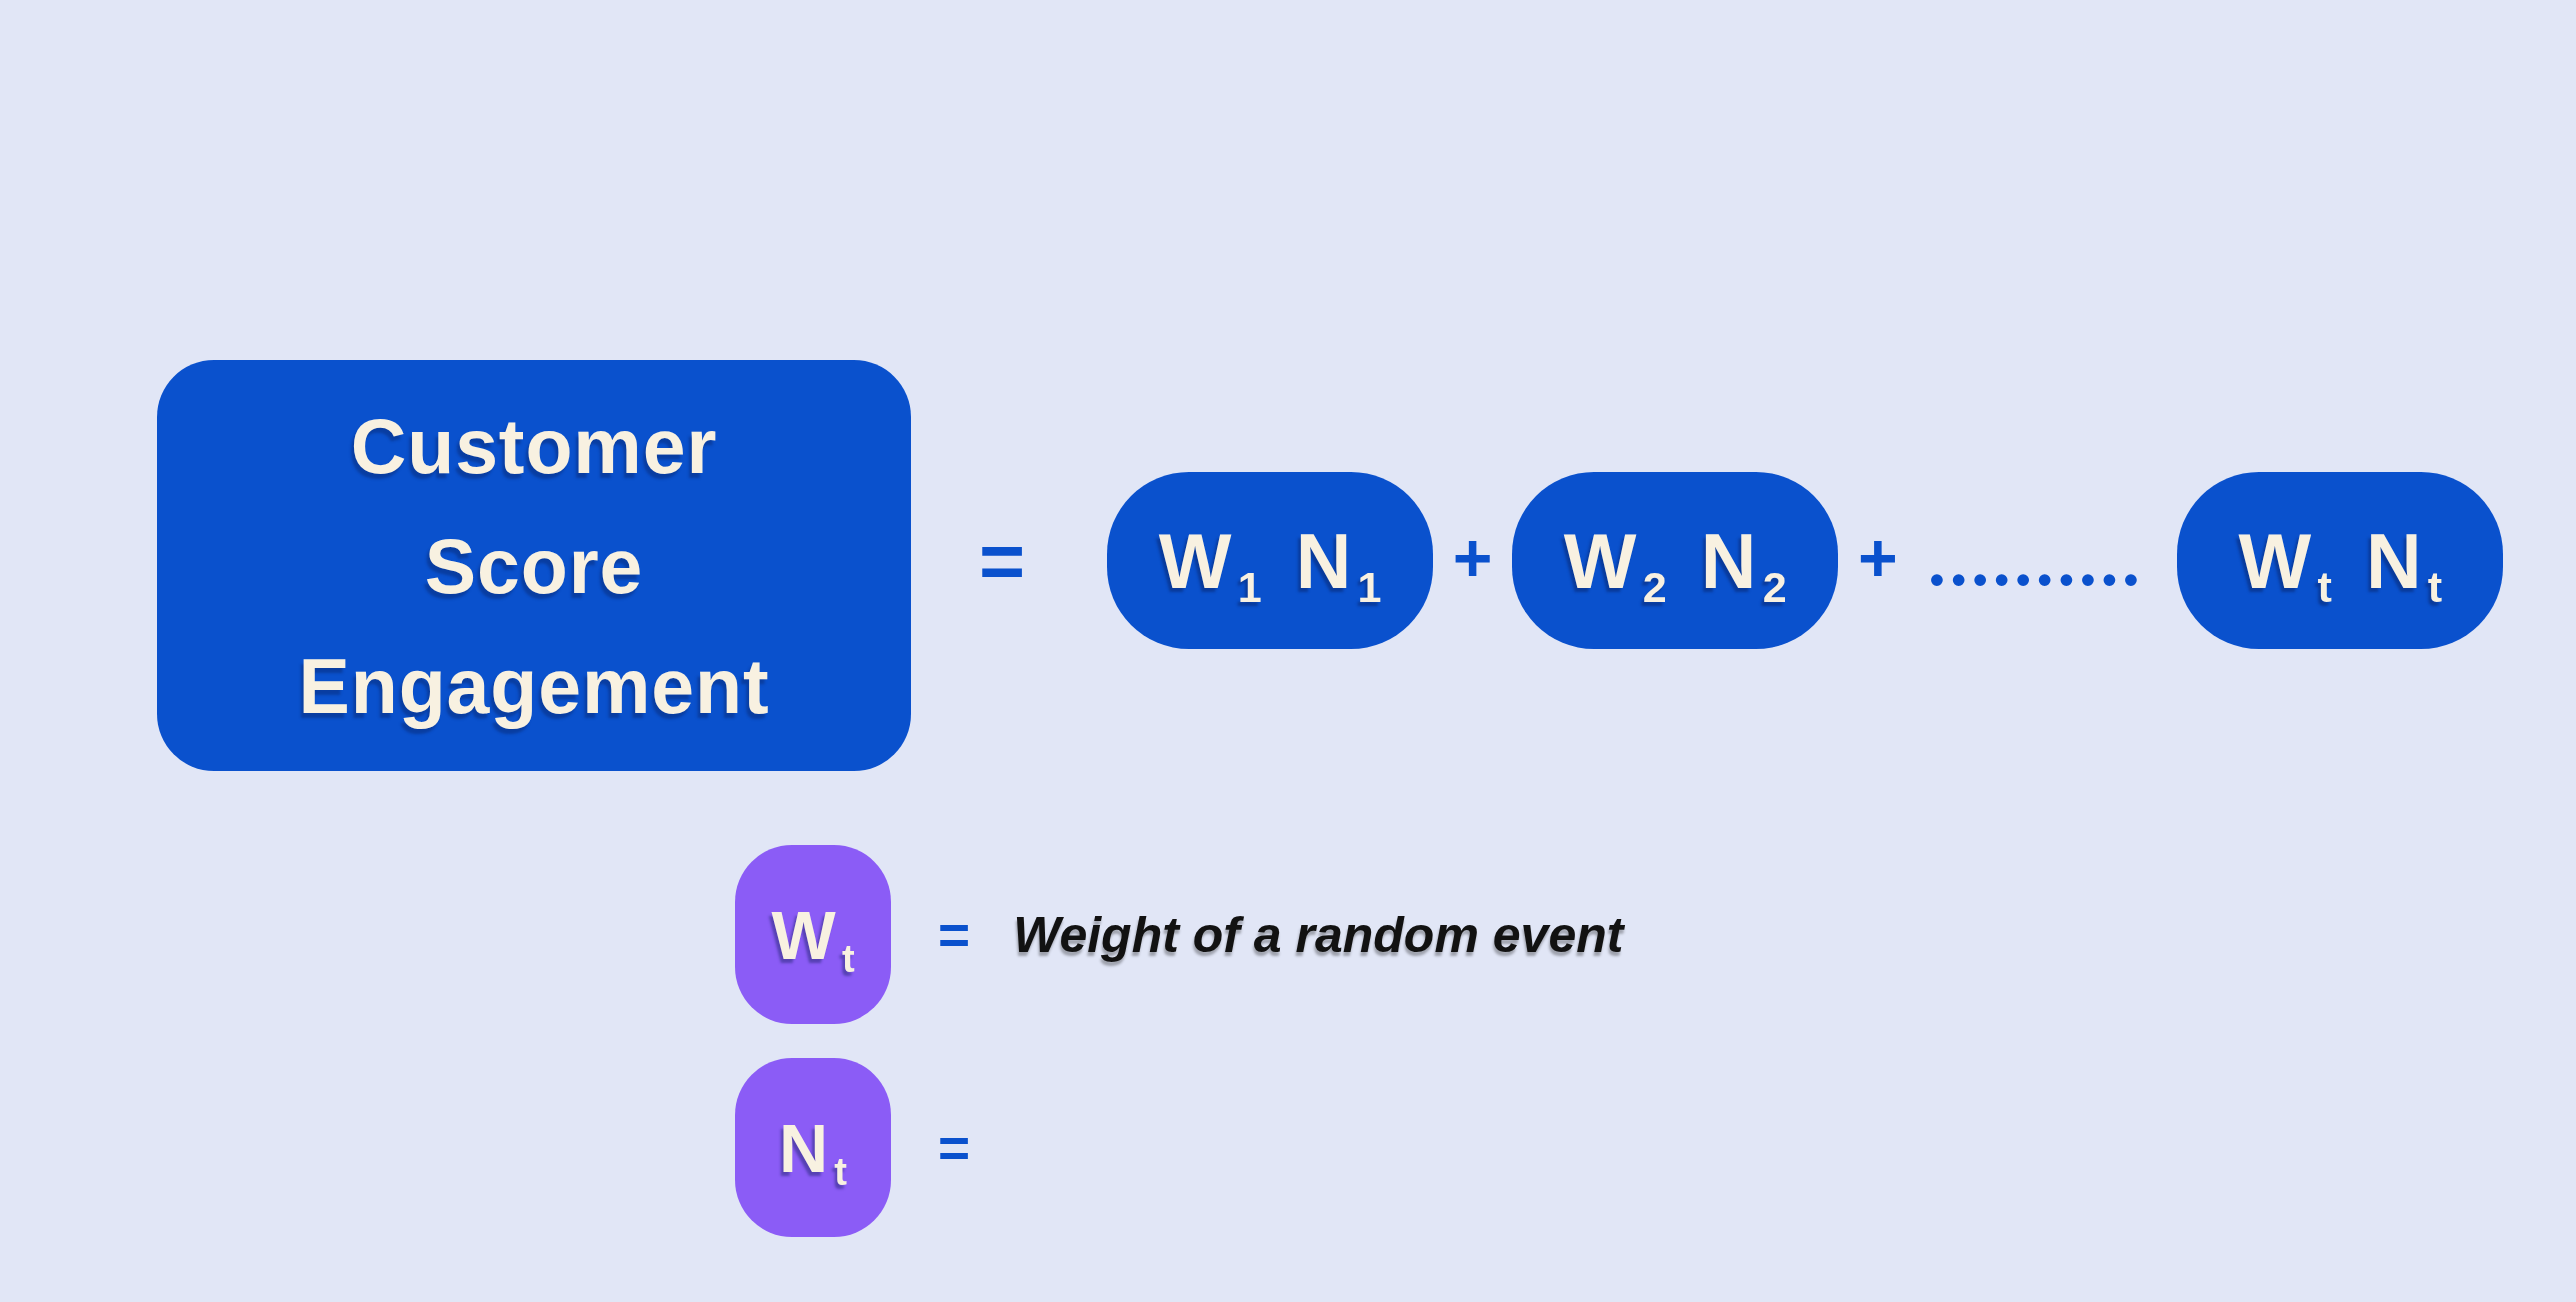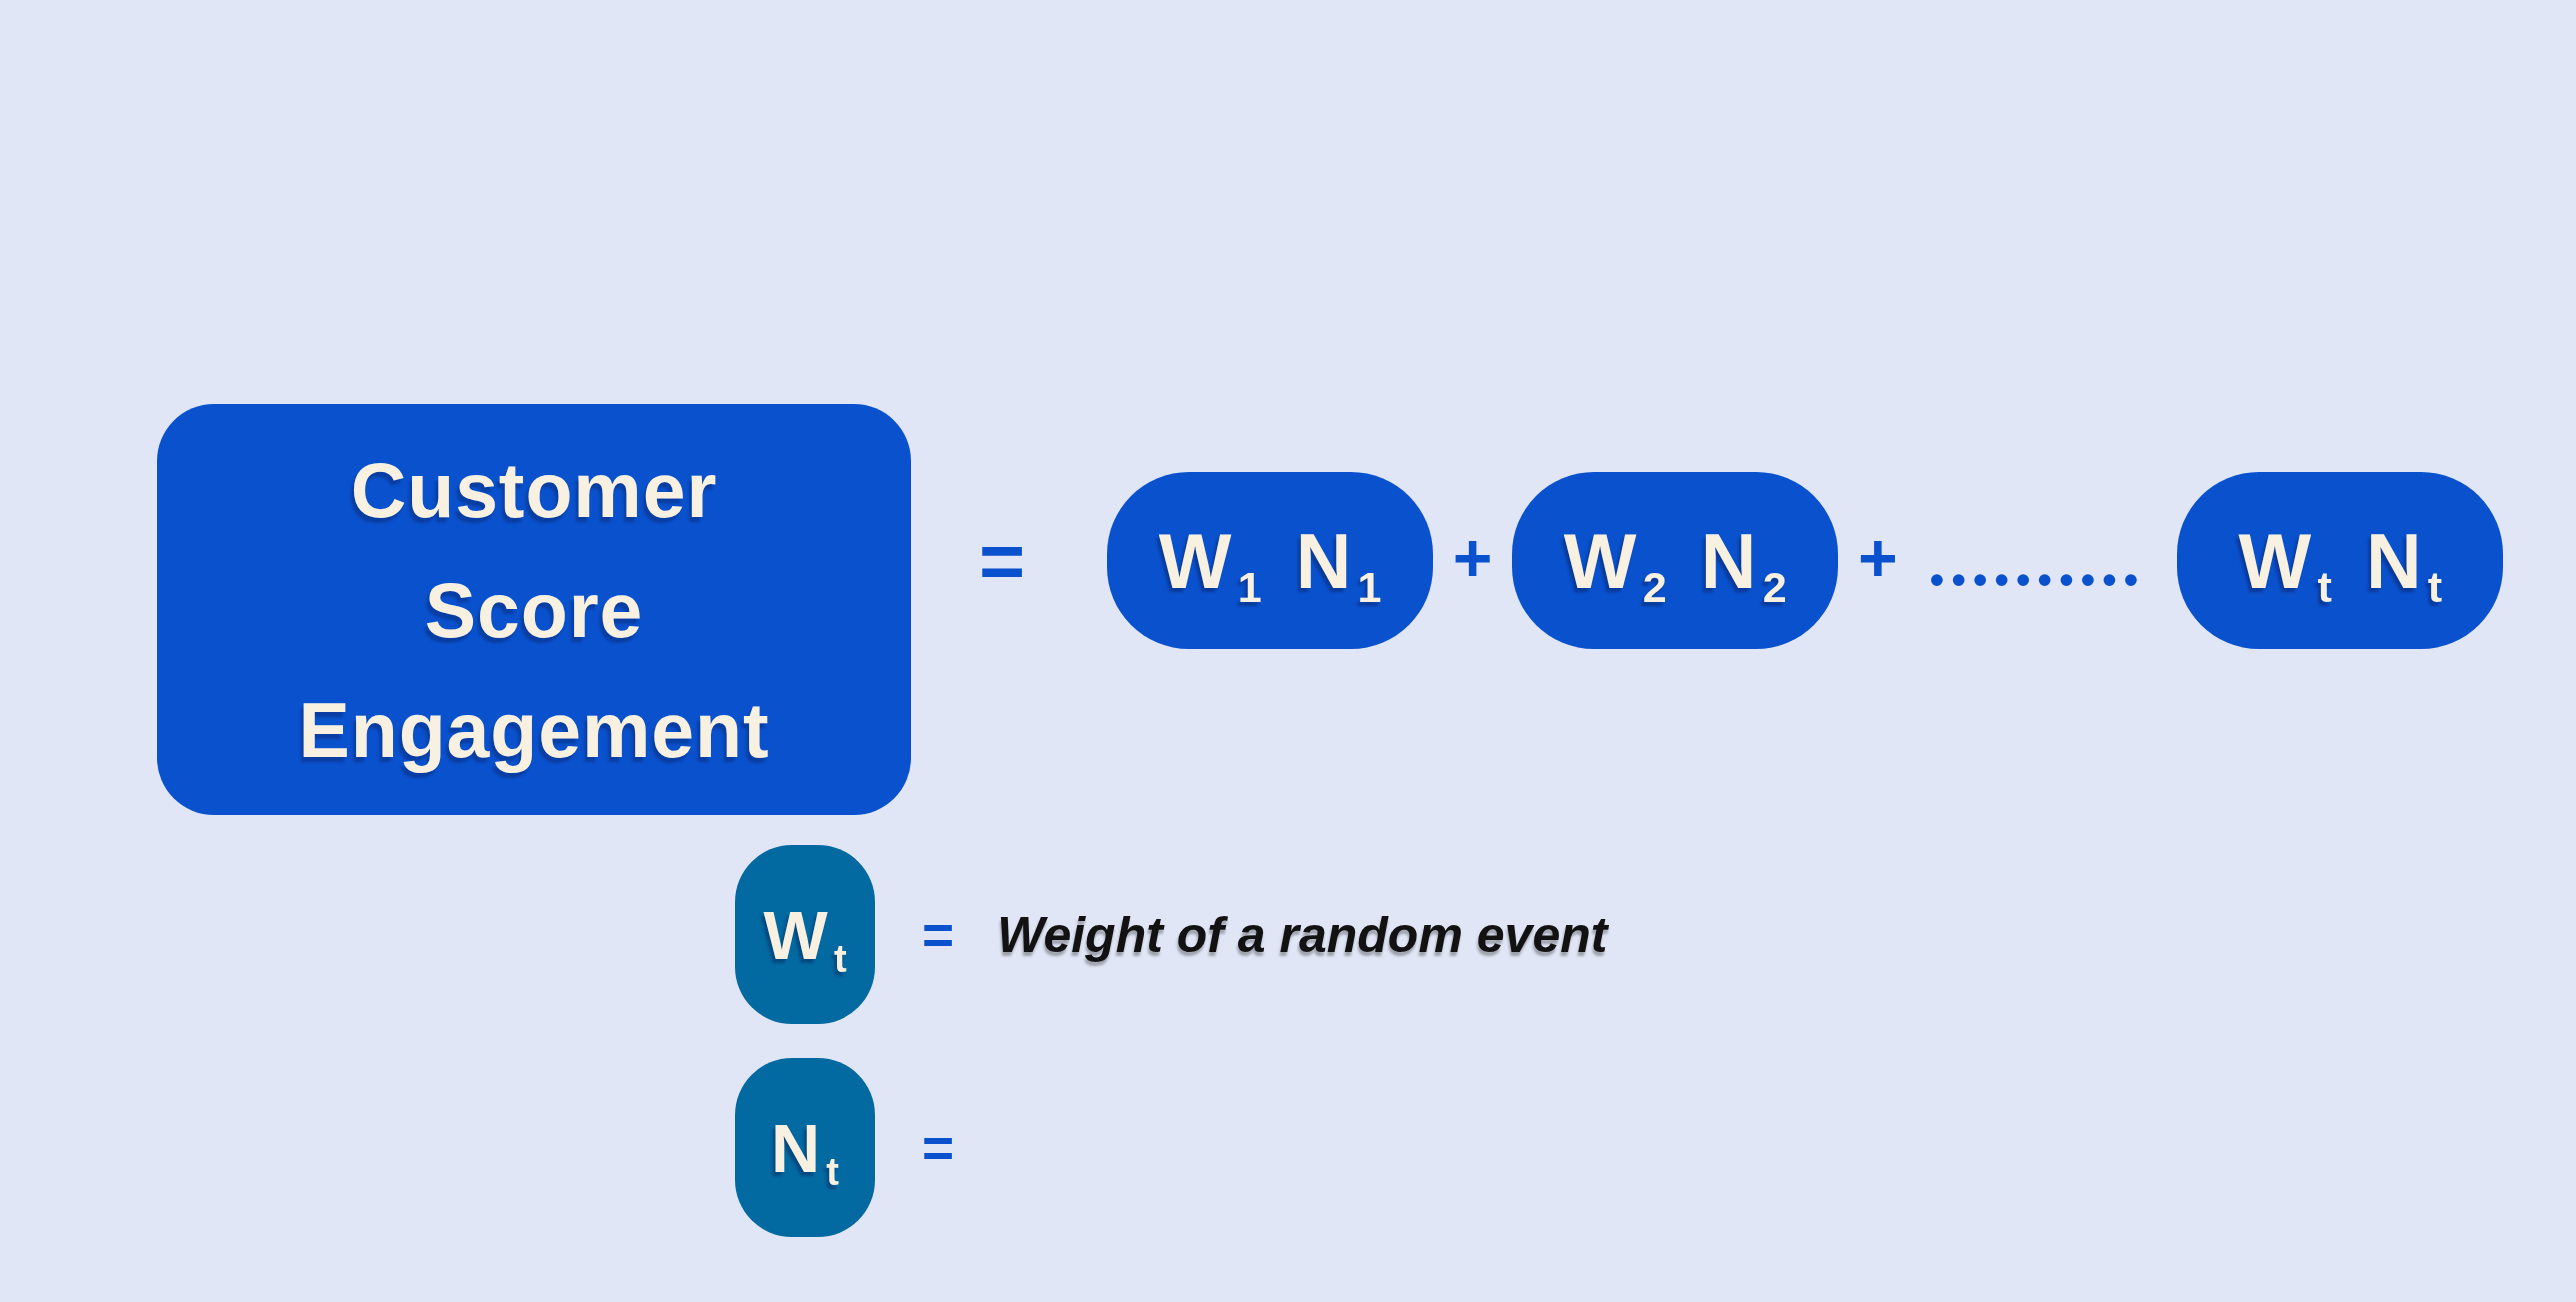--- a/index.html
+++ b/index.html
@@ -21,21 +21,20 @@
     position: absolute;
     left: 157px;
     top: 360px;
     width: 754px;
     height: 411px;
     background: #0a51cd;
     border-radius: 57px;
     display: flex;
     align-items: center;
     justify-content: center;
-    margin-top: 44px;
   }
   .title-text {
     color: #f8f1e1;
     font-size: 77px;
     font-weight: bold;
     line-height: 120px;
     text-align: center;
     letter-spacing: 0.9px;
     text-shadow: -2.7px 4.5px 2.7px rgba(8, 25, 80, 0.35);
   }
@@ -105,23 +104,23 @@
   .legend-row {
     position: absolute;
     left: 735px;
     height: 179px;
     display: flex;
     align-items: center;
   }
   .legend-row-1 { top: 845px; }
   .legend-row-2 { top: 1058px; }
   .legend-pill {
-    width: 140px;
+    width: 156px;
     height: 179px;
-    background: #0369a1;
+    background: #8b5cf6;
     border-radius: 57px;
     display: flex;
     align-items: center;
     justify-content: center;
     flex: none;
   }
   .legend-pill .pill-inner {
     font-size: 68px;
   }
   .legend-eq {

